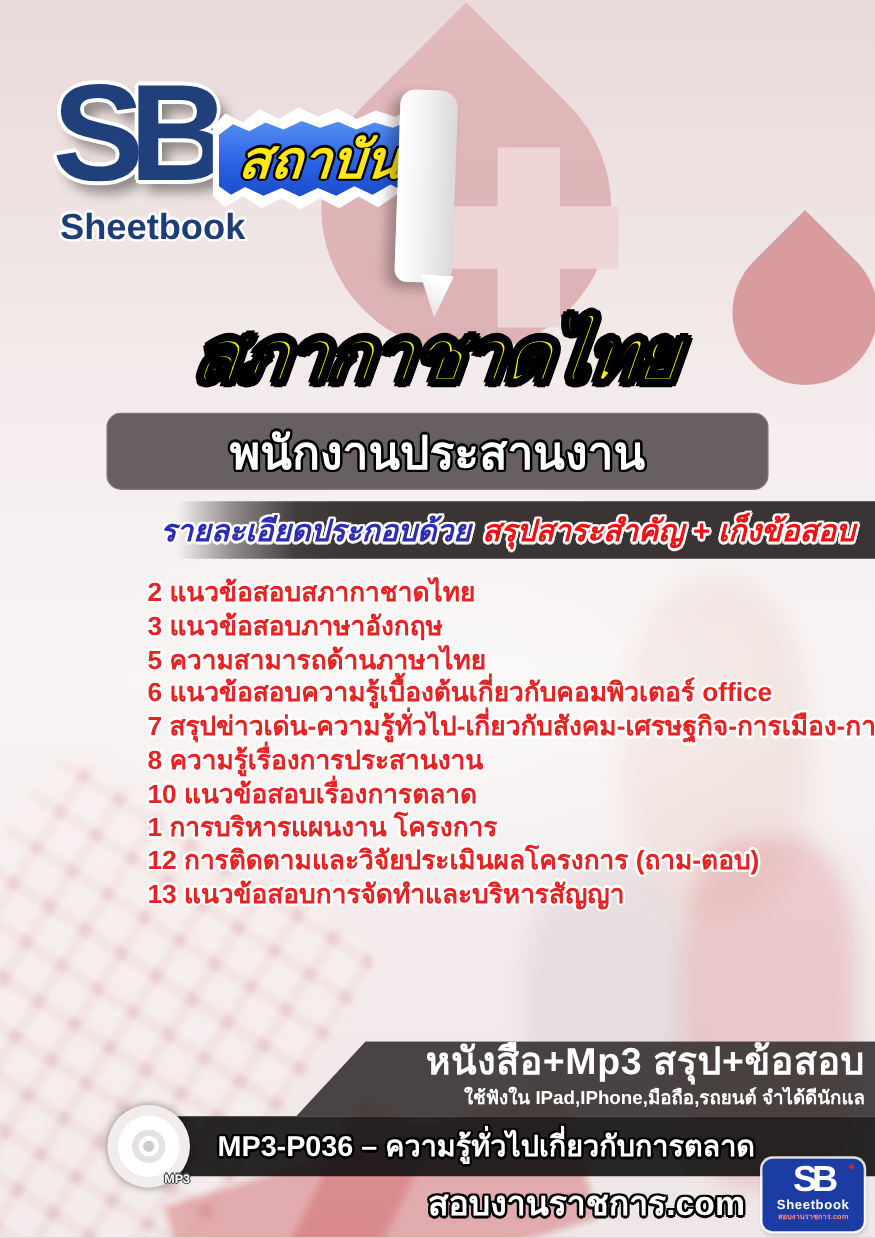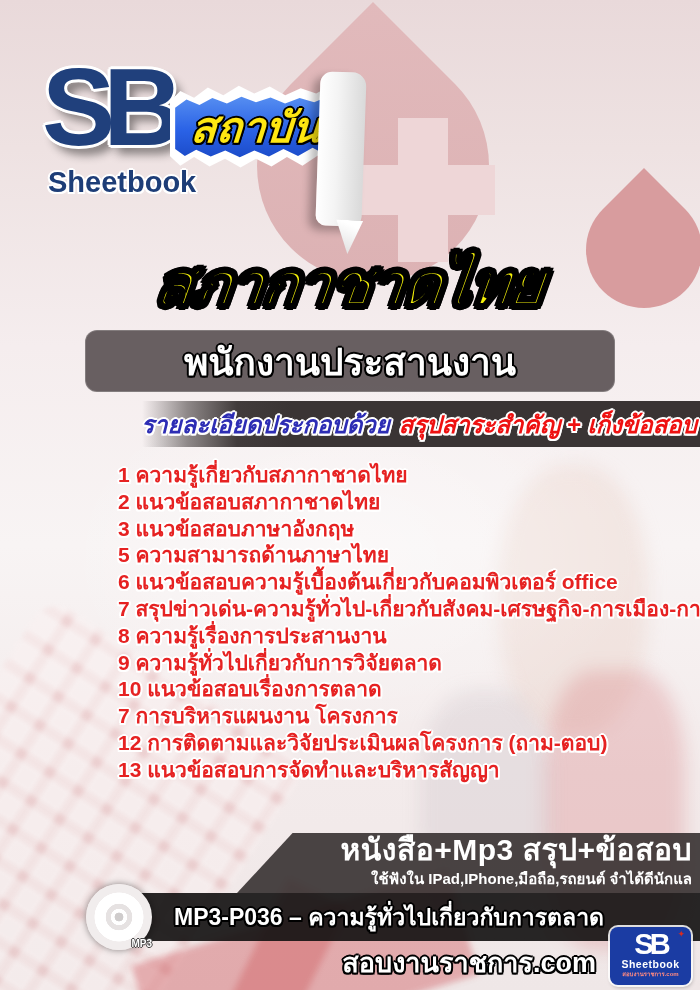--- a/index.html
+++ b/index.html
@@ -110,21 +110,21 @@
     border:1px solid rgba(255,255,255,.18);
     display:flex; align-items:center; justify-content:center;
   }
   .job-bar-text { font-size:37px; font-weight:900; color:#fff; }
 
   
   .details-bar {
     position:absolute; left:142px; top:401px; width:558px; height:46px;
     background:linear-gradient(90deg, rgba(58,52,52,0) 0px, rgba(58,52,52,.55) 45px, rgba(58,52,52,.96) 95px, #3a3434 150px);
     display:flex; align-items:center; justify-content:flex-end;
-    gap:9px; padding-right:3px;
+    gap:9px; padding-right:16px;
     font-size:24px; font-weight:900; font-style:italic;
     white-space:nowrap;
   }
   .details-prefix { color:#2d2db4; }
   .details-highlight { color:#ee1111; }
 
   
   .contents-list { position:absolute; left:118px; top:462px; width:570px; }
   .content-item {
     font-size:21px; font-weight:bold; color:#e62222;
@@ -209,30 +209,28 @@
   <div class="job-bar">
     <span class="job-bar-text ob">พนักงานประสานงาน</span>
   </div>
 
   <div class="details-bar">
     <span class="details-prefix ow">รายละเอียดประกอบด้วย</span>
     <span class="details-highlight ow">สรุปสาระสำคัญ + เก็งข้อสอบ</span>
   </div>
 
   <div class="contents-list">
-      <div class="content-item ow">1 ความรู้เกี่ยวกับสภากาชาดไทย</div>
       <div class="content-item ow">2 แนวข้อสอบสภากาชาดไทย</div>
       <div class="content-item ow">3 แนวข้อสอบภาษาอังกฤษ</div>
       <div class="content-item ow">5 ความสามารถด้านภาษาไทย</div>
       <div class="content-item ow">6 แนวข้อสอบความรู้เบื้องต้นเกี่ยวกับคอมพิวเตอร์ office</div>
       <div class="content-item ow">7 สรุปข่าวเด่น-ความรู้ทั่วไป-เกี่ยวกับสังคม-เศรษฐกิจ-การเมือง-การกีฬา</div>
       <div class="content-item ow">8 ความรู้เรื่องการประสานงาน</div>
-      <div class="content-item ow">9 ความรู้ทั่วไปเกี่ยวกับการวิจัยตลาด</div>
       <div class="content-item ow">10 แนวข้อสอบเรื่องการตลาด</div>
-      <div class="content-item ow">7 การบริหารแผนงาน โครงการ</div>
+      <div class="content-item ow">1 การบริหารแผนงาน โครงการ</div>
       <div class="content-item ow">12 การติดตามและวิจัยประเมินผลโครงการ (ถาม-ตอบ)</div>
       <div class="content-item ow">13 แนวข้อสอบการจัดทำและบริหารสัญญา</div>
     </div>
 
   <div class="promo-bar">
     <div class="promo-line1">หนังสือ+Mp3 สรุป+ข้อสอบ</div>
     <div class="promo-line2">ใช้ฟังใน IPad,IPhone,มือถือ,รถยนต์ จำได้ดีนักแล</div>
   </div>
 
   <div class="mp3-bar">

